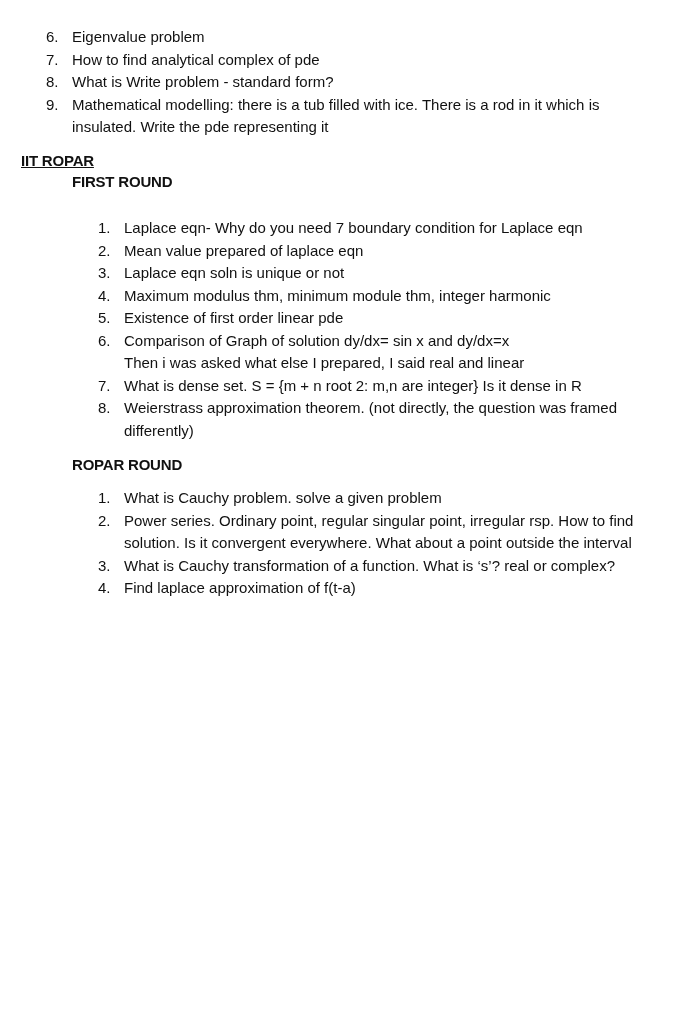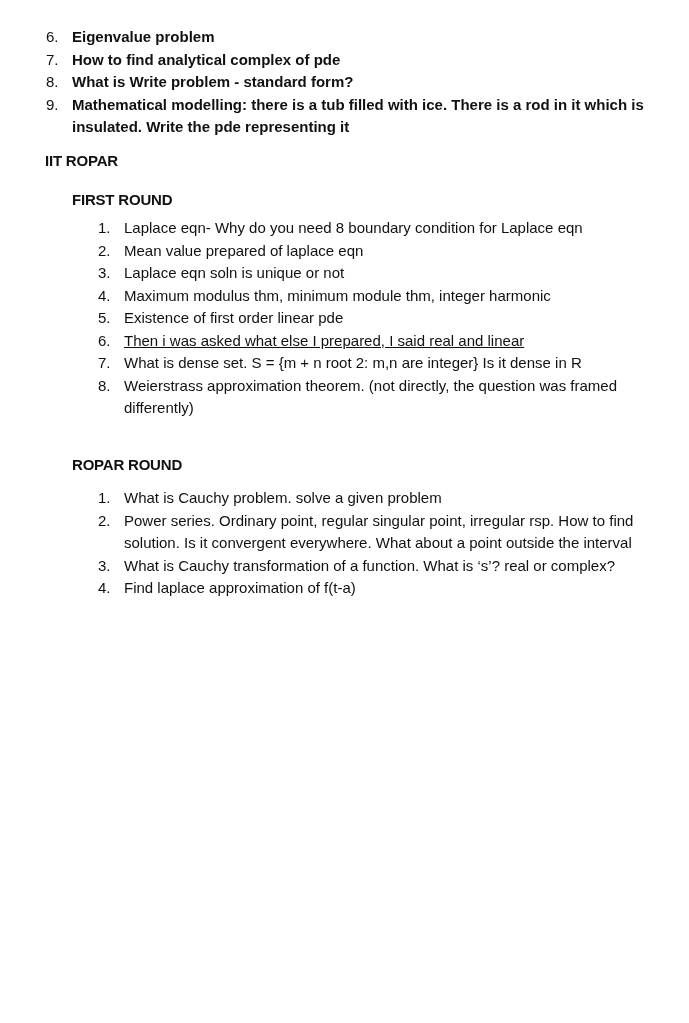--- a/index.html
+++ b/index.html
@@ -40,61 +40,60 @@
     .txt {
       display: block;
     }
     
     .list-top {
       position: absolute;
       top: 26px;
       left: 46px;
       width: 610px;
     }
-    .list-top .txt { padding-left: 26px; font-weight: bold; }
+    .list-top .txt { padding-left: 26px; }
 
     .org-heading {
       position: absolute;
       top: 151px;
       left: 21px;
       font-weight: bold;
+      text-decoration: underline;
       font-size: 15px;
       line-height: 20px;
       letter-spacing: -0.2px;
-      margin-left: 24px;
     }
     .round-heading {
       position: absolute;
       left: 72px;
       font-weight: bold;
       font-size: 15px;
       line-height: 20px;
       letter-spacing: -0.2px;
     }
-    .round-first { top: 190px; text-align: right; }
+    .round-first { top: 172px; text-align: right; }
     .round-second { top: 455px; }
 
     .list-first {
       position: absolute;
       top: 217px;
       left: 98px;
       width: 580px;
     }
     .list-second {
       position: absolute;
       top: 487px;
       left: 98px;
       width: 580px;
     }
     .list-first .txt, .list-second .txt { padding-left: 26px; }
     .note {
       display: block;
       padding-left: 26px;
       line-height: 22.5px;
-      text-decoration: underline;
     }
   </style>
 </head>
 <body>
 
 <div class="page">
 
   <ol class="list-top">
     <li class="item">
       <span class="num">6.</span>
@@ -114,40 +113,41 @@
     </li>
   </ol>
 
   <div class="org-heading">IIT ROPAR</div>
 
   <div class="round-heading round-first">FIRST ROUND</div>
 
   <ol class="list-first">
     <li class="item">
       <span class="num">1.</span>
-      <span class="txt">Laplace eqn- Why do you need 8 boundary condition for Laplace eqn</span>
+      <span class="txt">Laplace eqn- Why do you need 7 boundary condition for Laplace eqn</span>
     </li>
     <li class="item">
       <span class="num">2.</span>
       <span class="txt">Mean value prepared of laplace eqn</span>
     </li>
     <li class="item">
       <span class="num">3.</span>
       <span class="txt">Laplace eqn soln is unique or not</span>
     </li>
     <li class="item">
       <span class="num">4.</span>
       <span class="txt">Maximum modulus thm, minimum module thm, integer harmonic</span>
     </li>
     <li class="item">
       <span class="num">5.</span>
       <span class="txt">Existence of first order linear pde</span>
     </li>
     <li class="item">
       <span class="num">6.</span>
+      <span class="txt">Comparison of Graph of solution dy/dx= sin x and dy/dx=x</span>
       <span class="note">Then i was asked what else I prepared, I said real and linear</span>
     </li>
     <li class="item">
       <span class="num">7.</span>
       <span class="txt">What is dense set. S = {m + n root 2: m,n are integer} Is it dense in R</span>
     </li>
     <li class="item">
       <span class="num">8.</span>
       <span class="txt">Weierstrass approximation theorem. (not directly, the question was framed differently)</span>
     </li>

